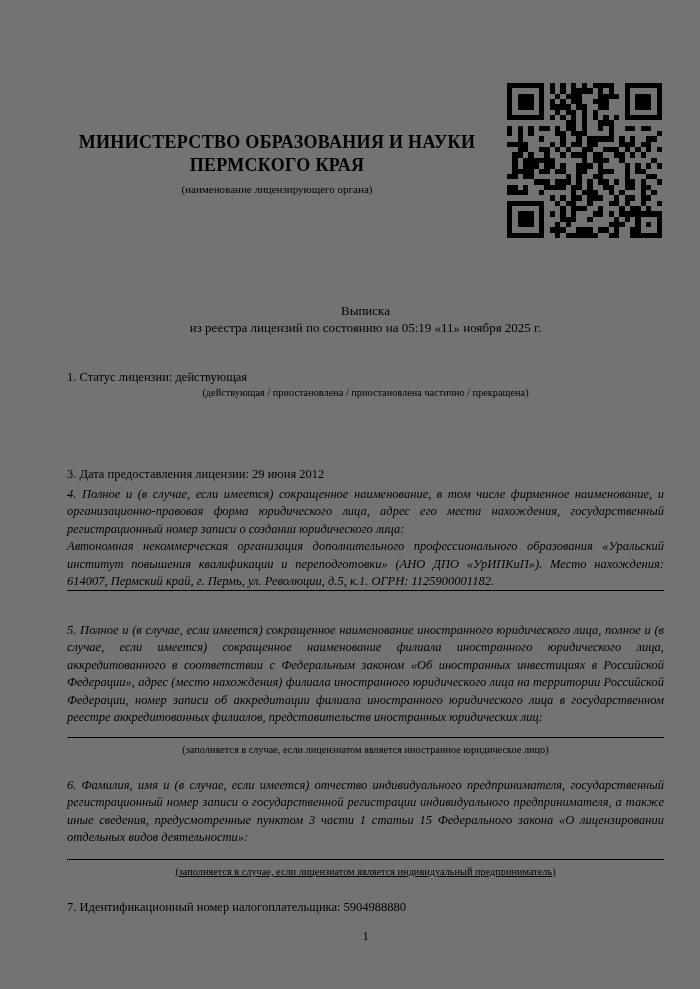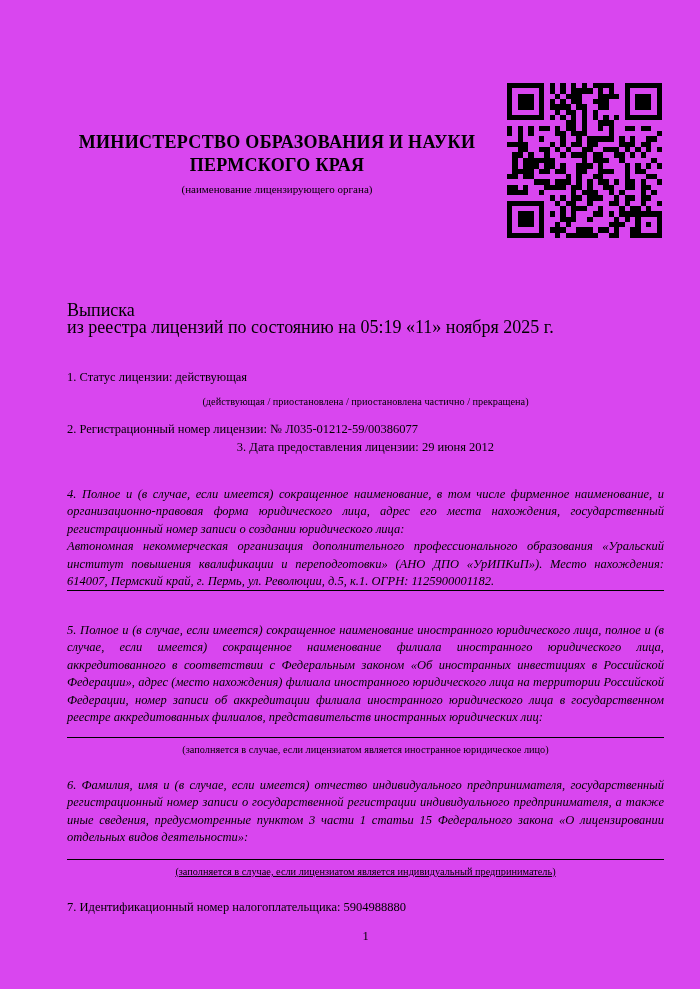--- a/index.html
+++ b/index.html
@@ -1,20 +1,20 @@
 <!DOCTYPE html>
 <html lang="ru"><head>
 <meta charset="utf-8">
 <style>
   html,body { margin:0; padding:0; background:#e8e8e8; }
   .page {
     position:relative;
     width:700px; height:989px;
     margin:0 auto;
-    background:#d946ef;
+    background:#737373;
     color:#000000;
     font-family:"Liberation Serif","DejaVu Serif",serif;
     overflow:hidden;
   }
   
   .ministry {
     position:absolute; left:47px; top:131px; width:460px;
     text-align:center;
   }
   .ministry .t {
@@ -24,38 +24,38 @@
     font-size:11px; line-height:13px; margin-top:6px;text-align:center;
   }
   .qr {
     position:absolute; left:507px; top:83px; width:155px; height:155px;
   }
   .qr svg { display:block; width:155px; height:155px; shape-rendering:crispEdges; }
   .qr rect { fill:#000; }
   
   .doc-title {
     position:absolute; left:67px; top:302px; width:597px;
-    text-align:left; font-size:18px; line-height:17.4px;
+    text-align:center; font-size:13px; line-height:17.4px;
   }
   
   .block {
     position:absolute; left:67px; width:597px;
     font-size:12.5px; line-height:17.4px;
   }
   .block p { margin:0; }
   .just { text-align:justify;font-style:italic; }
   .caption {
     font-size:10.3px; line-height:13px; text-align:center;
   }
   .underlined { border-bottom:1.5px solid #000; }
   .rule { height:0; border-top:1.5px solid #000; }
   .b-item1 { top:369px; }
-  .b-item1 .caption { margin-top:9px; }
+  .b-item1 .caption { margin-top:0; }
   .b-item2 { top:421px; }
-  .b-item3 { top:439px;text-align:center; }
+  .b-item3 { top:466px; }
   .b-item4 { top:486px; }
   .b-item4 .caption { margin-top:3px; }
   .b-item5 { top:622px; }
   .b-item5 .rule { margin-top:11px; }
   .b-item5 .caption { margin-top:5px; }
   .b-item6 { top:777px; }
   .b-item6 .rule { margin-top:12px; }
   .b-item6 .caption { margin-top:5px;text-decoration:underline; }
   .b-item7 { top:899px; }
   .page-num {
@@ -506,23 +506,20 @@
   <div class="doc-title">
     <div>Выписка</div>
     <div>из реестра лицензий по состоянию на 05:19 «11» ноября 2025 г.</div>
   </div>
 
   <div class="block b-item1">
     <p>1. Статус лицензии: действующая</p>
     <div class="caption">(действующая / приостановлена / приостановлена частично / прекращена)</div>
   </div>
 
-  <div class="block b-item2">
-    <p>2. Регистрационный номер лицензии: № Л035-01212-59/00386077</p>
-  </div>
 
   <div class="block b-item3">
     <p>3. Дата предоставления лицензии: 29 июня 2012</p>
   </div>
 
   <div class="block b-item4">
     <p class="just">4. Полное и (в случае, если имеется) сокращенное наименование, в том числе фирменное наименование, и организационно-правовая форма юридического лица, адрес его места нахождения, государственный регистрационный номер записи о создании юридического лица:</p>
     <p class="just underlined">Автономная некоммерческая организация дополнительного профессионального образования «Уральский институт повышения квалификации и переподготовки» (АНО ДПО «УрИПКиП»). Место нахождения: 614007, Пермский край, г. Пермь, ул. Революции, д.5, к.1. ОГРН: 1125900001182.</p>
   </div>
 

